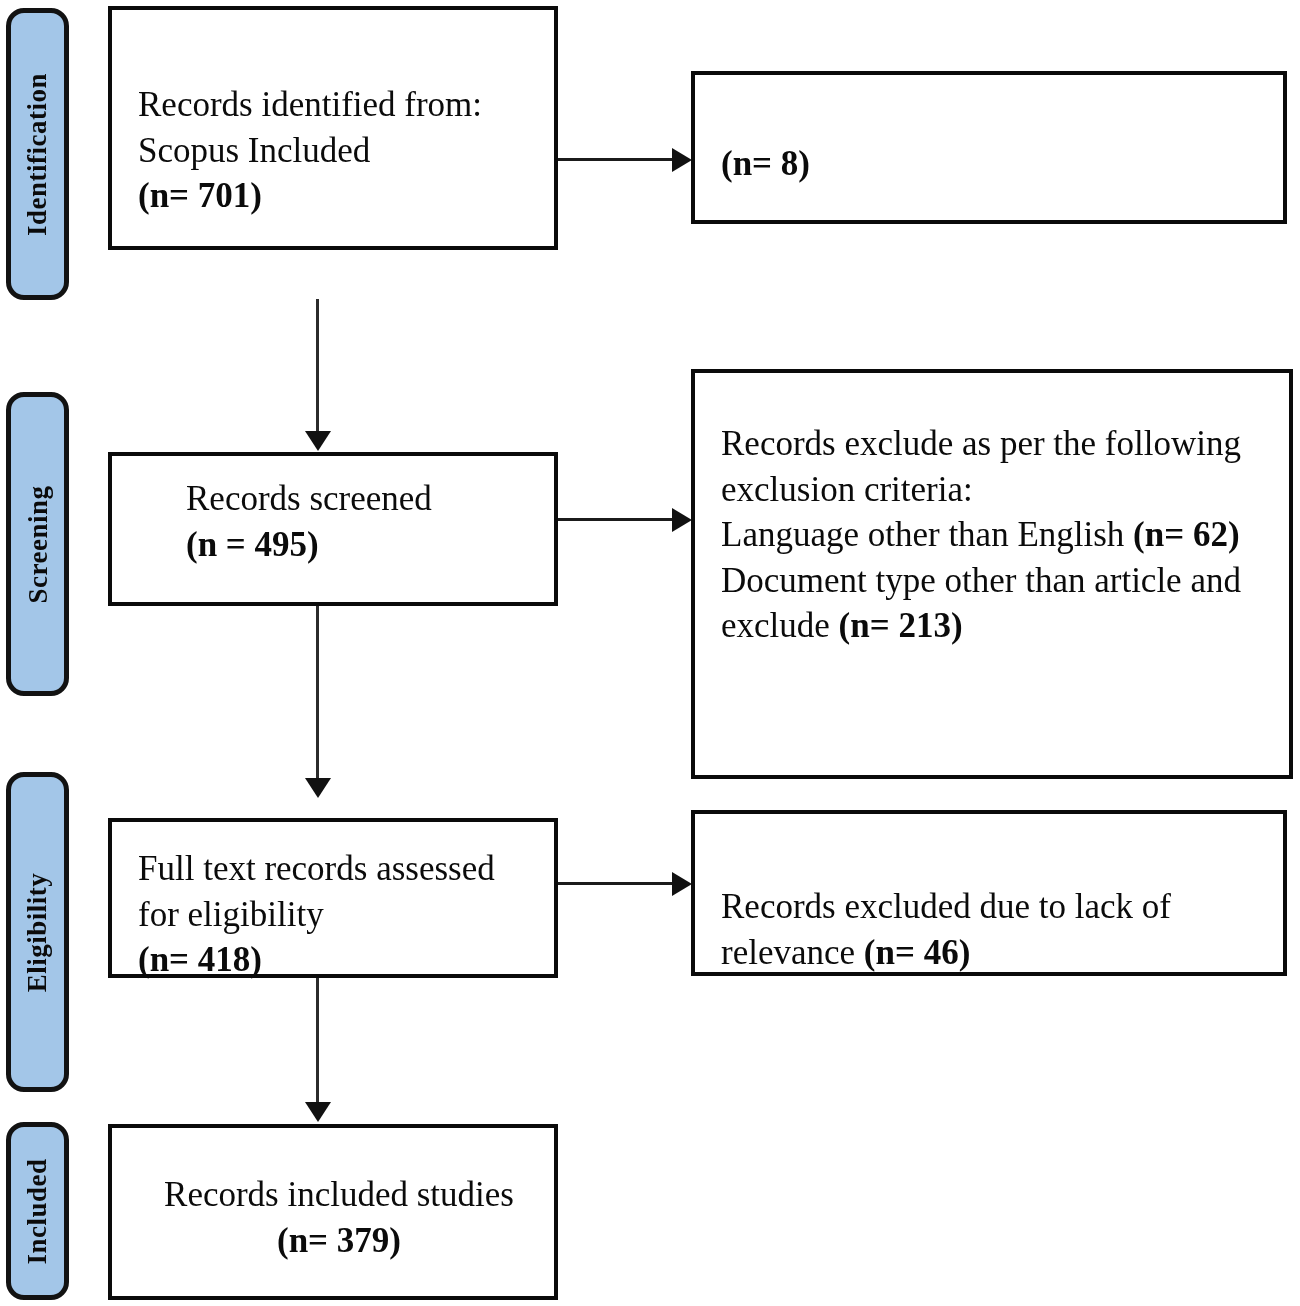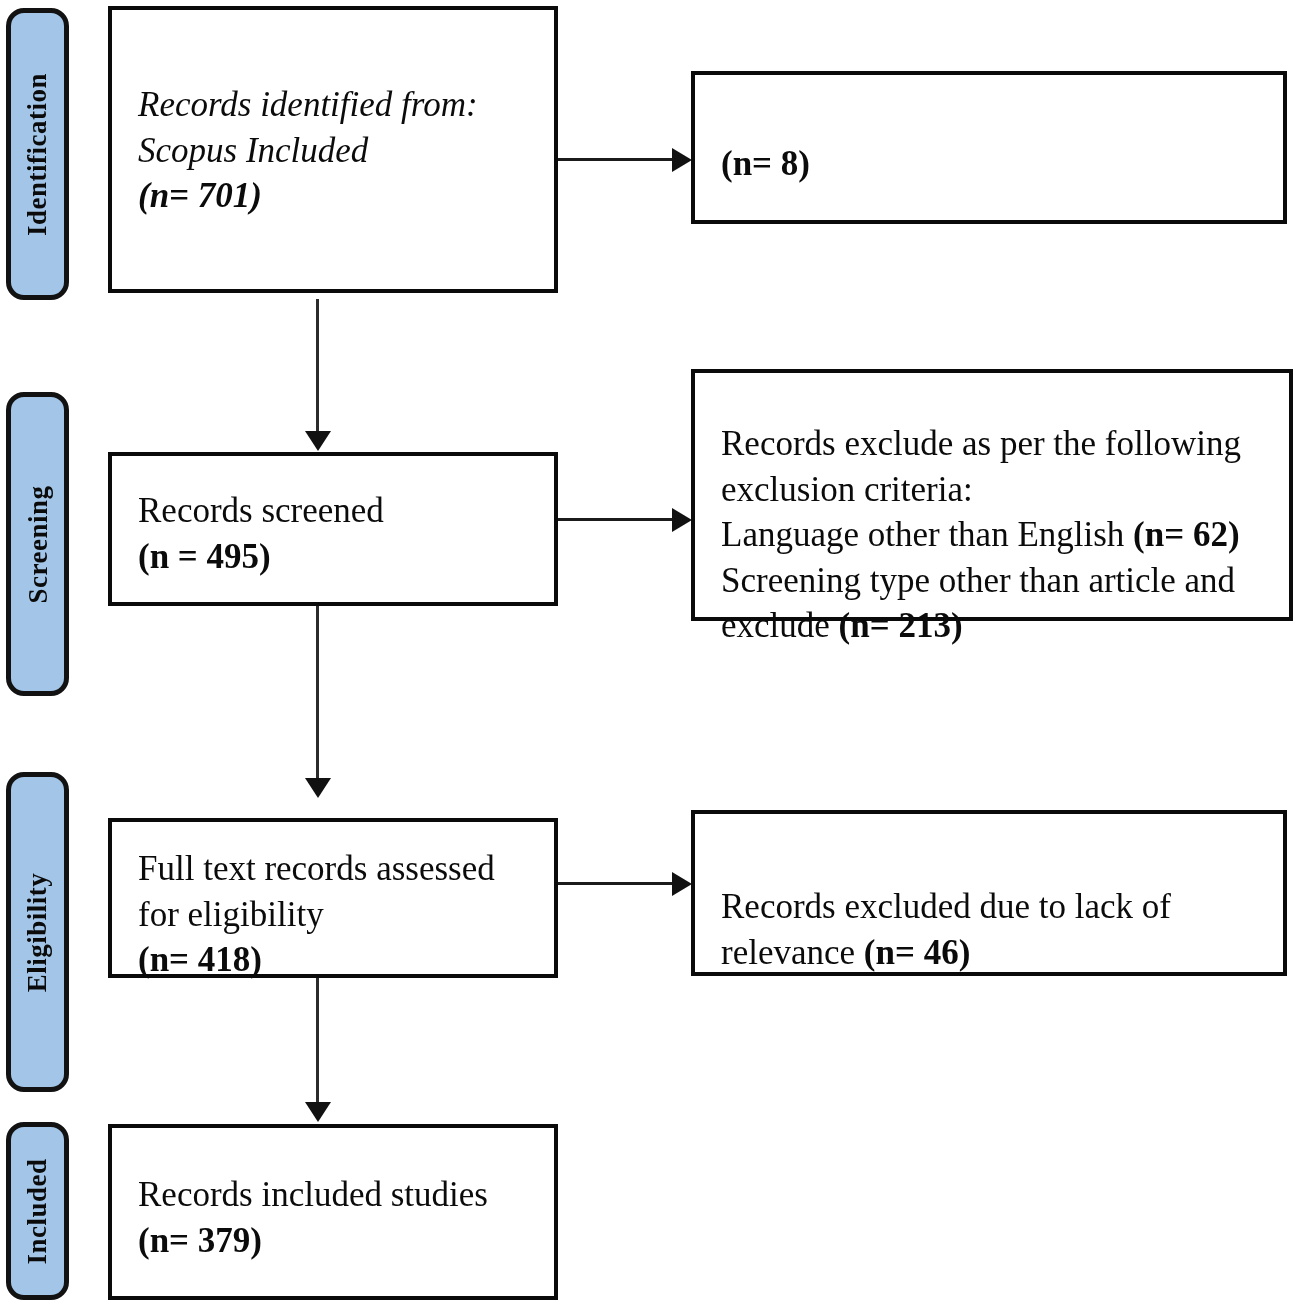--- a/index.html
+++ b/index.html
@@ -58,25 +58,25 @@
     color: #0b0b0b;
     white-space: pre-line;
   }
   .node-box .node-text b {
     font-weight: bold;
   }
 
   
   .tv-id   { top: 72px; }
   .tv-dup  { top: 20px; left: 32px; }
-  .tv-scr  { top: 32px; }
+  .tv-scr  { top: 20px; margin-left: 48px; }
   .tv-exc  { top: 48px; }
   .tv-full { top: 24px; }
   .tv-lack { top: 26px; margin-top: 44px; }
-  .tv-inc  { top: 44px; }
+  .tv-inc  { top: 44px; text-align: center; }
 
   
   .conn-v {
     position: absolute;
     width: 3px;
     background: #2b2b2b;
   }
   .conn-h {
     position: absolute;
     height: 3px;
@@ -113,43 +113,43 @@
   </div>
 
   <div class="stage-pill" style="left:6px; top:772px; width:63px; height:320px;">
     <span class="stage-text">Eligibility</span>
   </div>
 
   <div class="stage-pill" style="left:6px; top:1122px; width:63px; height:178px;">
     <span class="stage-text">Included</span>
   </div>
 
-  <div class="node-box" style="left:108px; top:6px; width:450px; height:287px;font-style:italic;">
+  <div class="node-box" style="left:108px; top:6px; width:450px; height:244px;">
     <div class="node-text tv-id"><span>Records identified from:</span><br><span>Scopus Included</span><br><b>(n= 701)</b></div>
   </div>
 
   <div class="conn-h" style="left:558px; top:158px; width:120px;"></div>
   <div class="arrow-right" style="left:672px; top:148px;"></div>
 
   <div class="node-box" style="left:691px; top:71px; width:596px; height:153px;">
     <div class="node-text tv-dup"><br><b> (n= 8)</b></div>
   </div>
 
   <div class="conn-v" style="left:316px; top:299px; width:3px; height:136px;"></div>
   <div class="arrow-down" style="left:305px; top:431px;"></div>
 
   <div class="node-box" style="left:108px; top:452px; width:450px; height:154px;">
     <div class="node-text tv-scr"><span>Records screened</span><br><b>(n = 495)</b></div>
   </div>
 
   <div class="conn-h" style="left:558px; top:518px; width:120px;"></div>
   <div class="arrow-right" style="left:672px; top:508px;"></div>
 
-  <div class="node-box" style="left:691px; top:369px; width:602px; height:252px;">
-    <div class="node-text tv-exc"><span>Records exclude as per the following</span><br><span>exclusion criteria:</span><br><span>Language other than English </span><b>(n= 62)</b><br><span>Screening type other than article and</span><br><span>exclude </span><b>(n= 213)</b></div>
+  <div class="node-box" style="left:691px; top:369px; width:602px; height:410px;">
+    <div class="node-text tv-exc"><span>Records exclude as per the following</span><br><span>exclusion criteria:</span><br><span>Language other than English </span><b>(n= 62)</b><br><span>Document type other than article and</span><br><span>exclude </span><b>(n= 213)</b></div>
   </div>
 
   <div class="conn-v" style="left:316px; top:606px; width:3px; height:174px;"></div>
   <div class="arrow-down" style="left:305px; top:778px;"></div>
 
   <div class="node-box" style="left:108px; top:818px; width:450px; height:160px;padding-left:21px;">
     <div class="node-text tv-full"><span>Full text records assessed</span><br><span>for eligibility</span><br><b>(n= 418)</b></div>
   </div>
 
   <div class="conn-h" style="left:558px; top:882px; width:120px;"></div>

